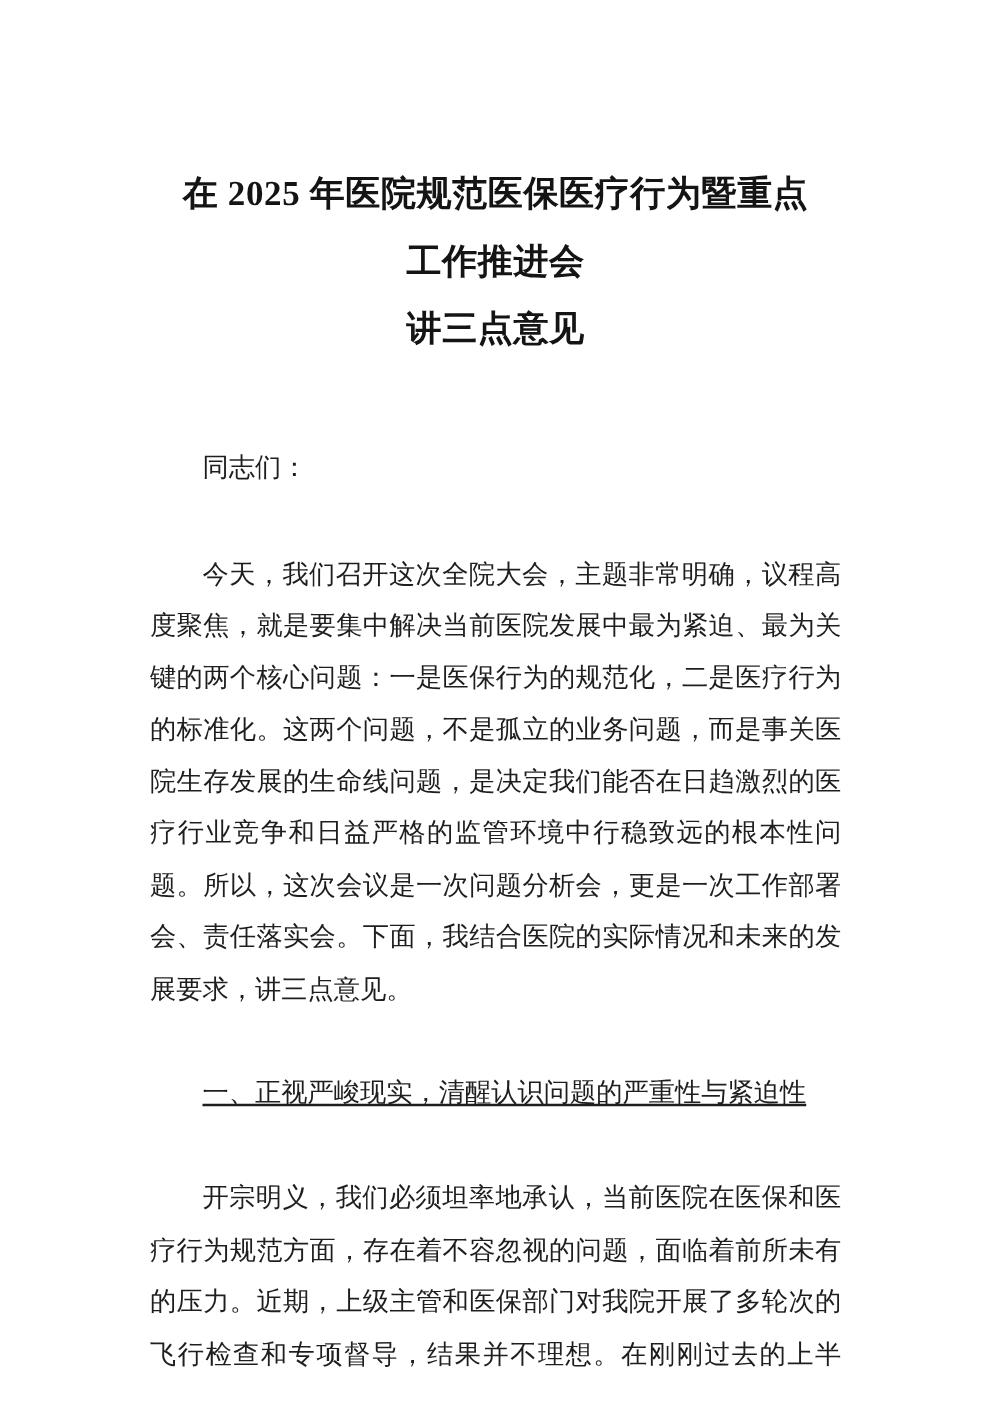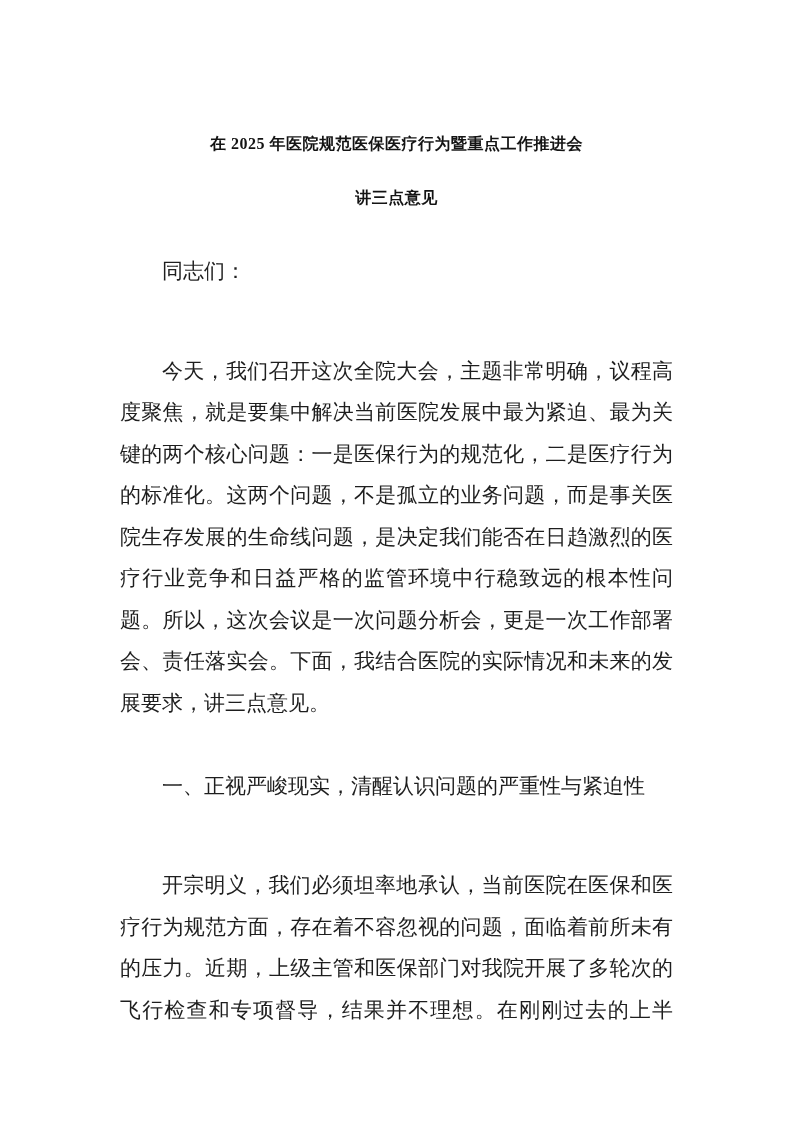--- a/index.html
+++ b/index.html
@@ -13,51 +13,52 @@
     height: 1122px;
     margin: 0 auto;
     background: #ffffff;
     box-sizing: border-box;
     padding: 113px 120px 0 120px;
     overflow: hidden;
     font-family: "Liberation Serif", "DejaVu Serif", serif;
     color: #1b1b1b;
   }
   .doc-title {
-    margin: 4px;
-    font-size: 16px;
+    margin: 16px;
+    font-size: 28px;
     font-weight: 700;
     line-height: 54px;
     text-align: center;
     color: #141414;
     letter-spacing: 0.5px;
   }
   .title-line {
     display: block;
   }
   .body-text {
     margin: 0;
     font-size: 21px;
     font-weight: 400;
     line-height: 41.5px;
     text-align: justify;
     color: #1e1e1e;
   }
   .salutation {
-    margin-top: 26px;
+    margin-top: 63px;
     text-indent: 2em;
   }
   .para {
-    margin-top: 58px;
+    margin-top: 43px;
     text-indent: 2em;
   }
   .section-heading {
     margin-top: 41.5px;
     text-indent: 2em;
     font-weight: 400;
+    text-decoration: underline;
   }
   .page-break-clip {
     height: 166px;
     overflow: hidden;
   }
 </style>
 </head>
 <body>
 
 <div class="page">

